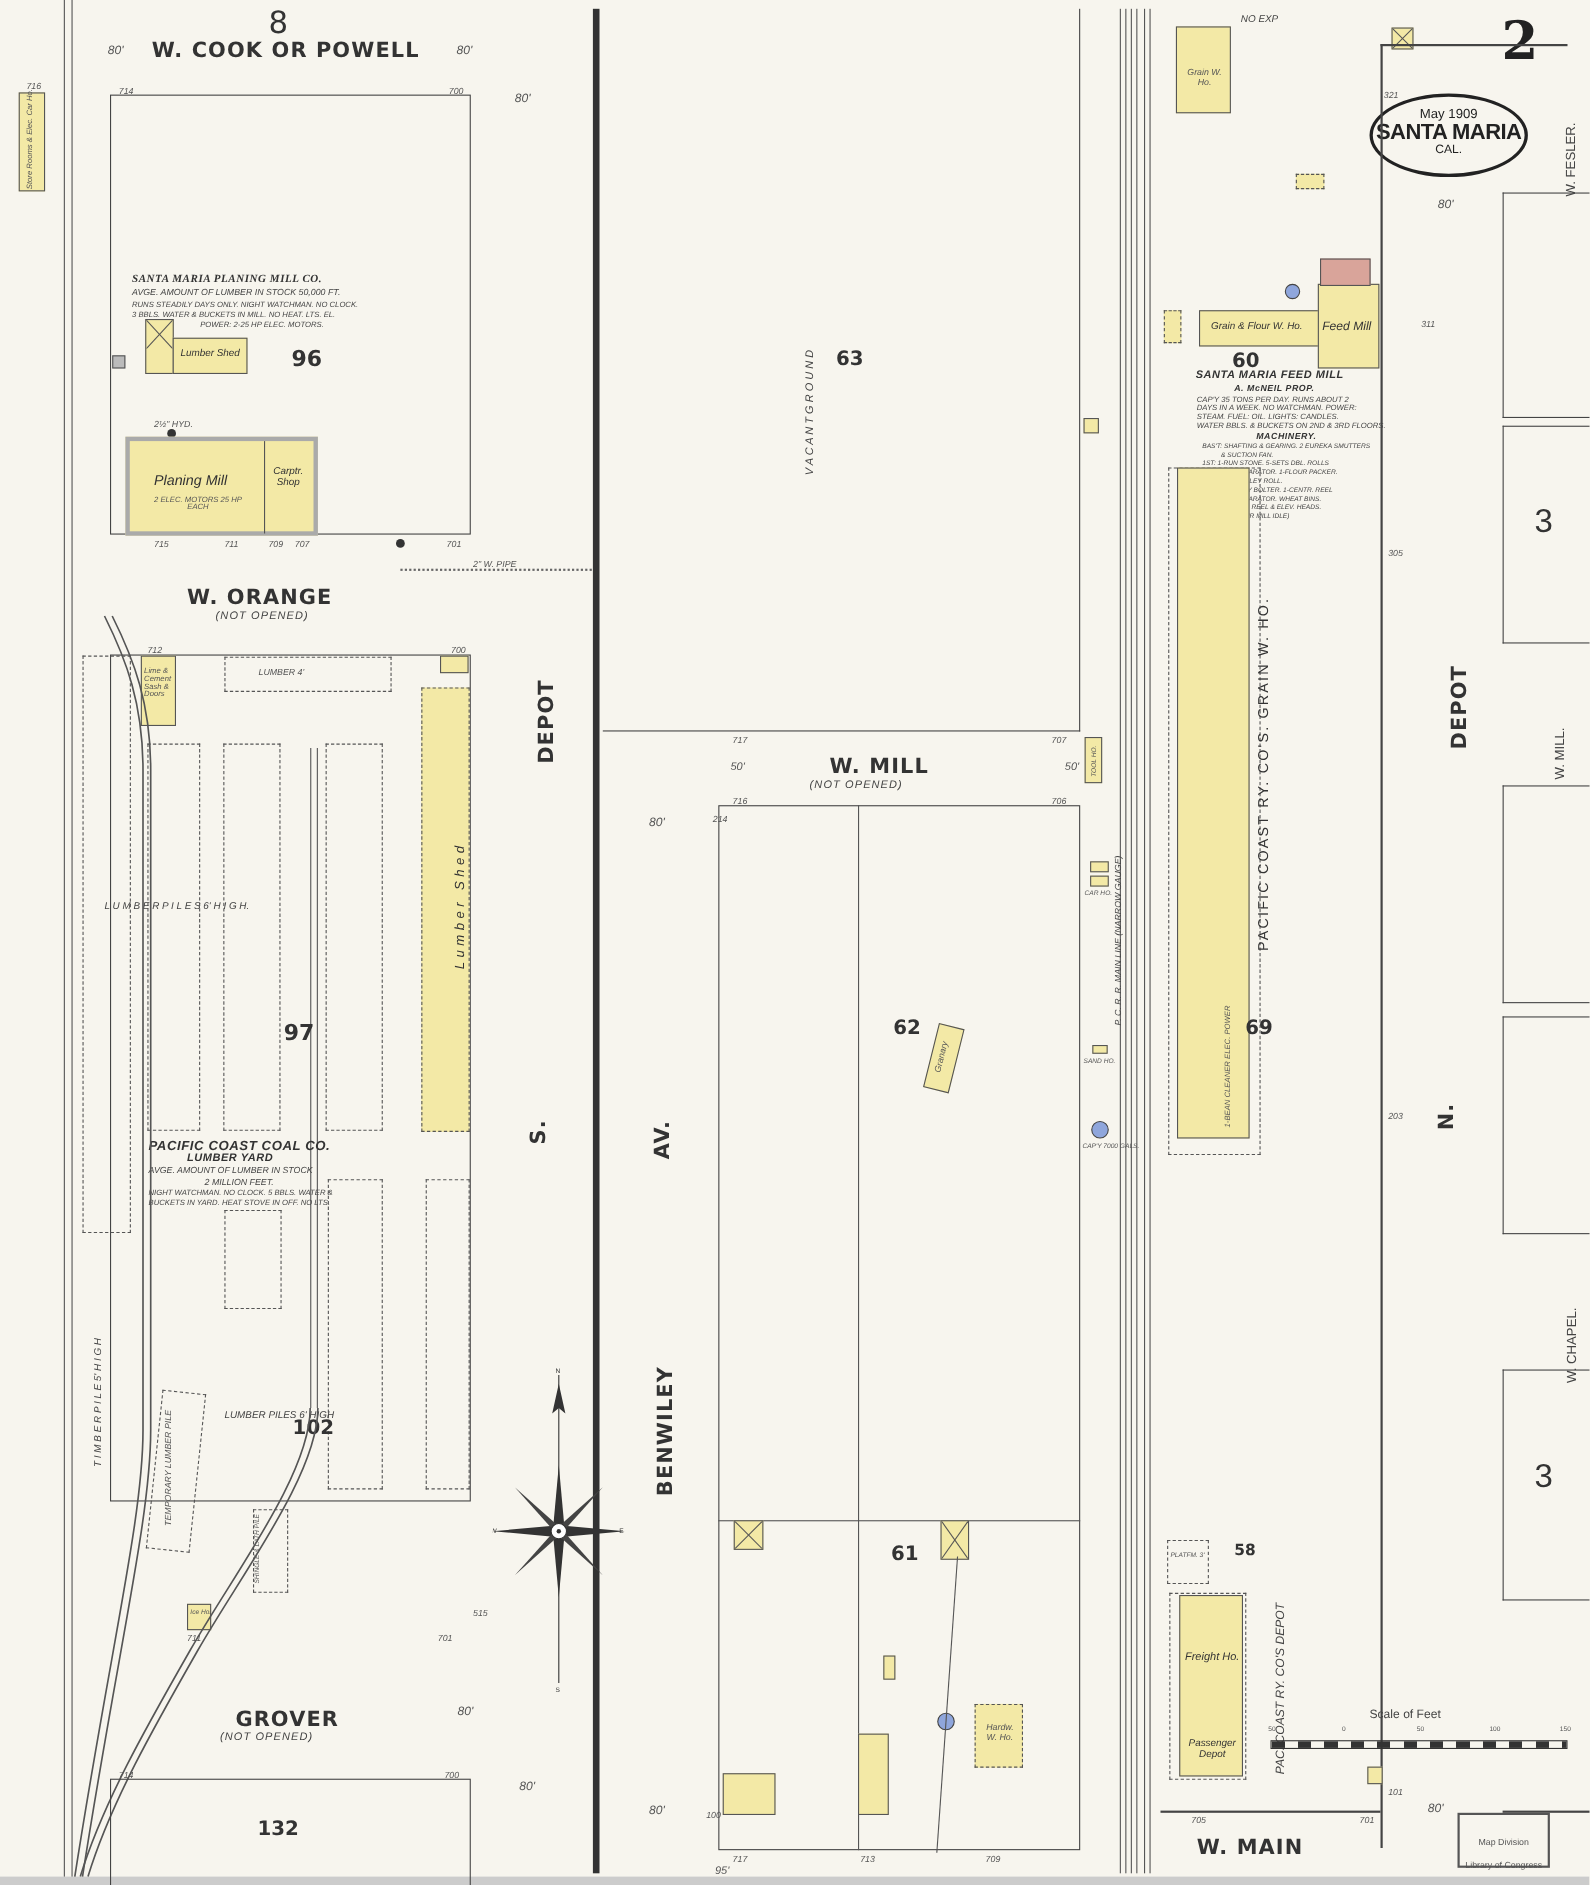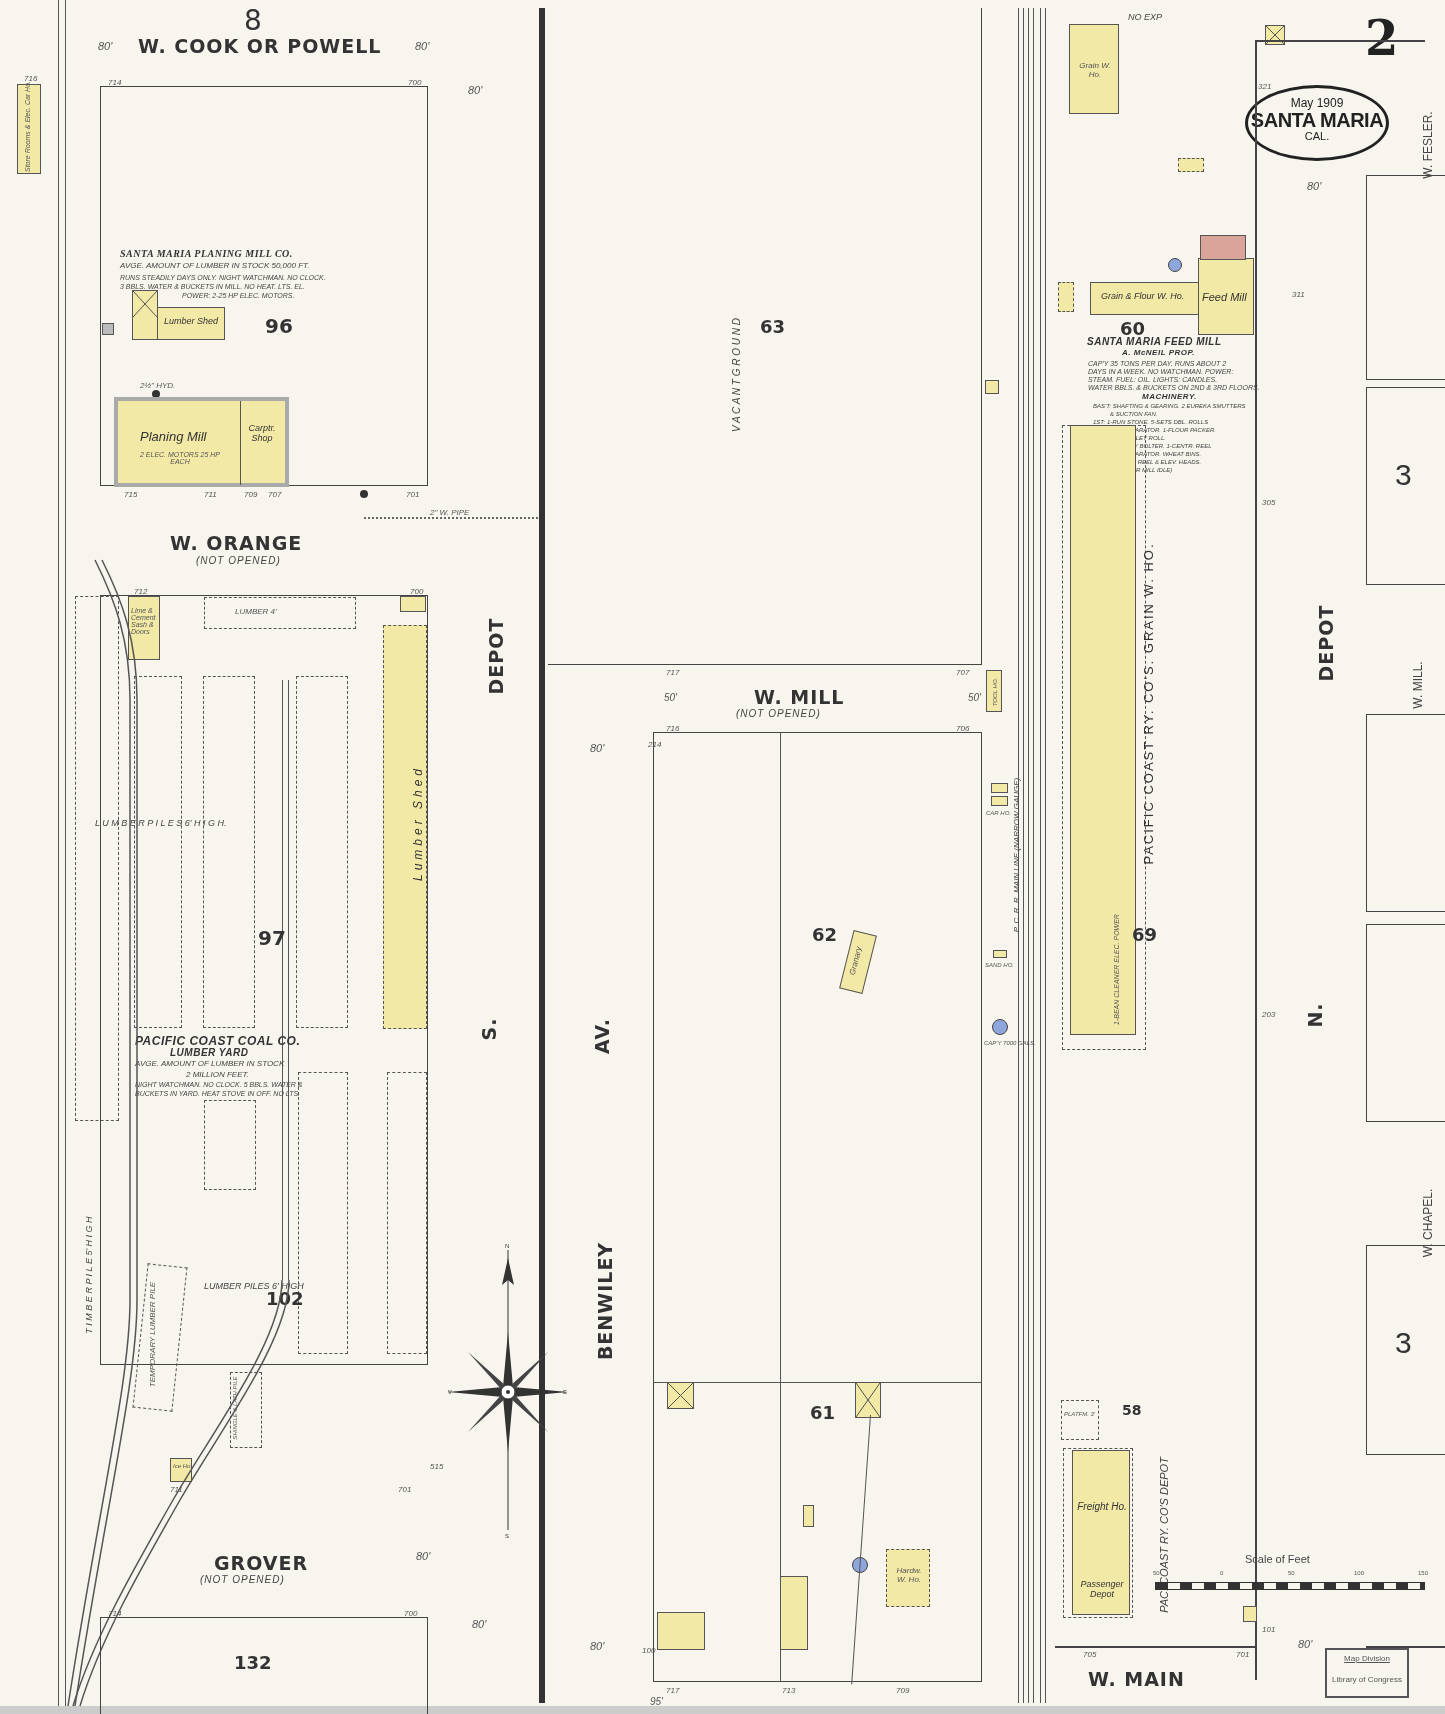--- a/index.html
+++ b/index.html
@@ -65,21 +65,21 @@
 <div class="bldg" style="left:102px;top:323px;width:12px;height:12px;background:#bbb;"></div>
 
 <div class="small" style="left:140px;top:381px;">2½" HYD.</div>
 <div class="abs" style="left:152px;top:390px;width:8px;height:8px;border-radius:50%;background:#333;"></div>
 <div class="bldg" style="left:114px;top:397px;width:175px;height:90px;border:4px solid #aaa;">
   <div class="bl" style="left:22px;top:28px;font-size:13px;">Planing Mill</div>
   <div class="small" style="left:12px;top:50px;width:100px;white-space:normal;text-align:center;font-size:7px;">2 ELEC. MOTORS 25 HP EACH</div>
   <div class="abs" style="left:122px;top:0;width:1px;height:84px;background:#555;"></div>
   <div class="bl" style="left:124px;top:22px;width:40px;white-space:normal;font-size:9px;">Carptr. Shop</div>
 </div>
-<div class="small" style="left:124px;top:490px;">715</div>
+<div class="small" style="left:140px;top:490px;">715</div>
 <div class="small" style="left:204px;top:490px;">711</div>
 <div class="small" style="left:244px;top:490px;">709</div>
 <div class="small" style="left:268px;top:490px;">707</div>
 <div class="small" style="left:406px;top:490px;">701</div>
 <div class="abs" style="left:360px;top:490px;width:8px;height:8px;border-radius:50%;background:#333;"></div>
 <div class="abs" style="left:364px;top:517px;width:174px;border-top:2px dotted #666;"></div>
 <div class="small" style="left:430px;top:508px;">2" W. PIPE</div>
 
 <div class="street" style="left:170px;top:532px;">W.  ORANGE</div>
 <div class="notopen" style="left:196px;top:555px;">(NOT OPENED)</div>
@@ -236,21 +236,21 @@
 <div class="small" style="left:985px;top:962px;font-size:6px;">SAND HO.</div>
 <div class="tank" style="left:992px;top:1019px;"></div>
 <div class="small" style="left:984px;top:1040px;font-size:6px;">CAP'Y 7000 GALS.</div>
 
 <div class="rail" style="left:1018px;top:8px;width:6px;height:1695px;"></div>
 <div class="rail" style="left:1028px;top:8px;width:6px;height:1695px;"></div>
 <div class="rail" style="left:1040px;top:8px;width:6px;height:1695px;"></div>
 <div class="note rotc" style="left:940px;top:850px;font-size:8px;">P. C. R. R. MAIN LINE (NARROW GAUGE)</div>
 
 <div class="note" style="left:1128px;top:12px;font-size:9px;">NO   EXP</div>
-<div class="bldg" style="left:1069px;top:24px;width:50px;height:90px;padding-left:24px;">
+<div class="bldg" style="left:1069px;top:24px;width:50px;height:79px;padding-left:24px;">
   <div class="small" style="left:6px;top:36px;width:38px;white-space:normal;text-align:center;font-size:8px;">Grain W. Ho.</div>
 </div>
 <div class="bldg-d" style="left:1178px;top:158px;width:26px;height:14px;"></div>
 
 <div class="bldg" style="left:1265px;top:25px;width:20px;height:20px;">
   <svg width="18" height="18">
       <line x1="0" y1="0" x2="18" y2="18" stroke="#555"></line>
       <line x1="18" y1="0" x2="0" y2="18" stroke="#555"></line>
     </svg>
 </div>
@@ -342,15 +342,15 @@
 <div class="bldg" style="left:1243px;top:1606px;width:14px;height:16px;"></div>
 
 <div class="line" style="left:1055px;top:1646px;width:200px;height:1.5px;"></div>
 <div class="line" style="left:1366px;top:1646px;width:80px;height:1.5px;"></div>
 <div class="small" style="left:1083px;top:1650px;">705</div>
 <div class="small" style="left:1236px;top:1650px;">701</div>
 <div class="street" style="left:1088px;top:1668px;">W.  MAIN</div>
 <div class="small" style="left:1298px;top:1638px;font-size:11px;">80'</div>
 
 <div class="abs" style="left:1325px;top:1648px;width:80px;height:46px;border:2px solid #555;color:#555;text-align:center;font-size:8px;">
-  <div style="margin-top:4px;text-decoration:underline;">Map Division</div>
+  <div style="margin-top:20px;">Map Division</div>
   <div style="margin-top:12px;">Library of Congress</div>
 </div>
 
 </body></html>

